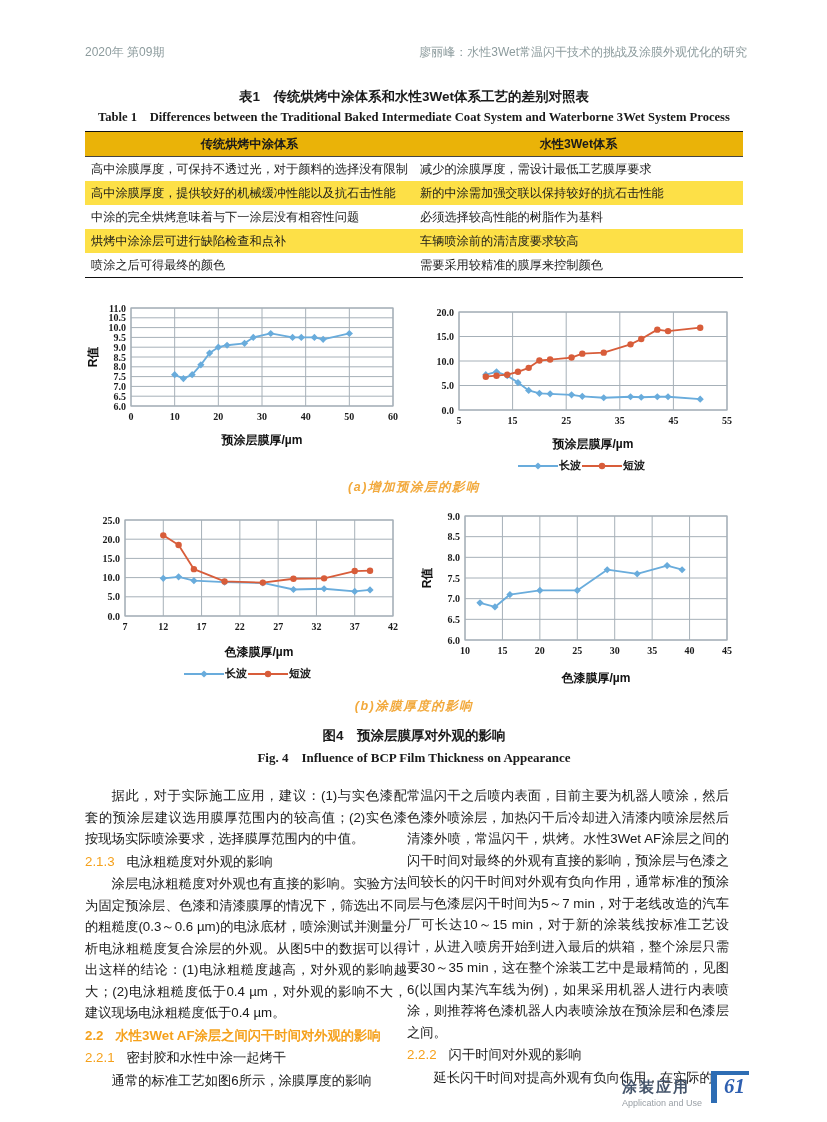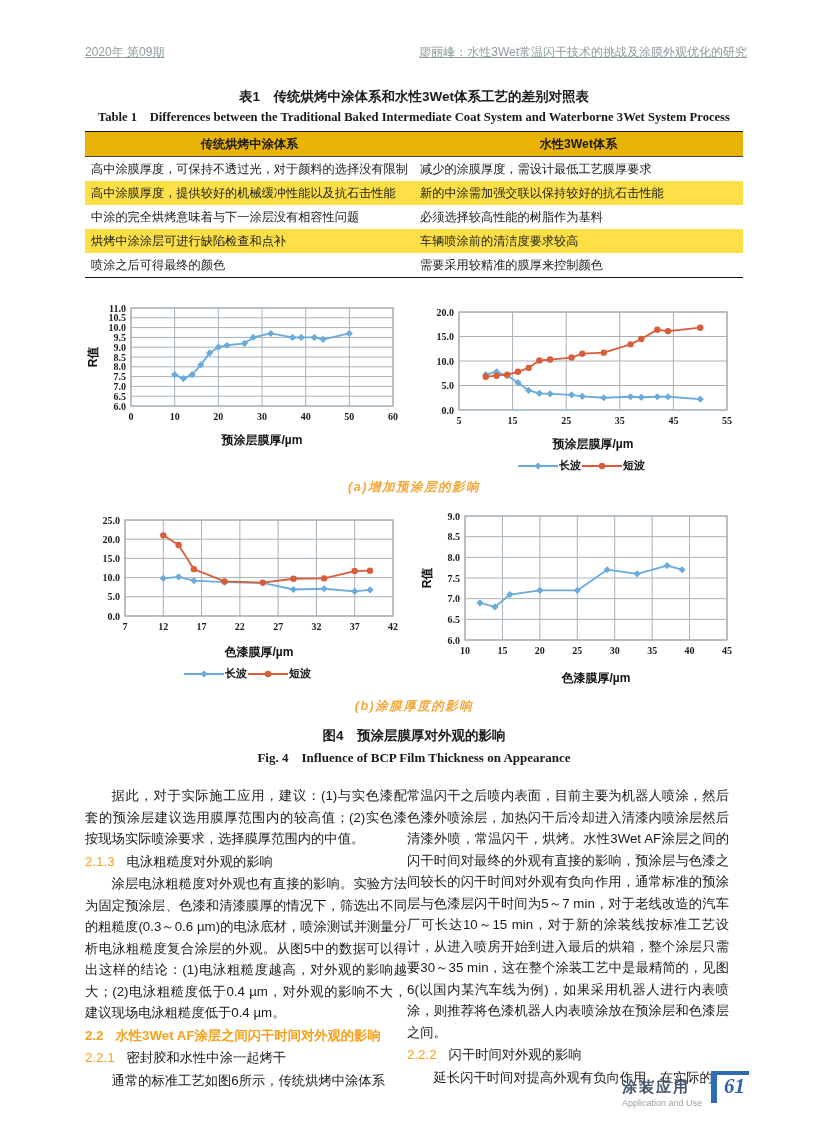--- a/index.html
+++ b/index.html
@@ -1,19 +1,19 @@
 <!DOCTYPE html>
 <html><head>
 <meta charset="utf-8">
 <style>
   html,body{margin:0;padding:0;background:#e8e8e8;}
   .page{position:relative;width:827px;height:1122px;margin:0 auto;background:#ffffff;
         font-family:"Liberation Sans",sans-serif;color:#1a1a1a;overflow:hidden;}
   .pg-header{position:absolute;top:44px;left:85px;right:80px;display:flex;
-        justify-content:space-between;font-size:12px;color:#8C9B9D;text-decoration:underline;}
+        justify-content:space-between;font-size:12px;color:#8C9B9D;}
   .content{position:absolute;top:88px;left:85px;width:658px;}
   .tbl-title-zh{text-align:center;font-size:13.5px;font-weight:700;}
   .tbl-title-en{text-align:center;font-size:12.6px;font-weight:700;
         font-family:"Liberation Serif",serif;margin-top:3px;}
   table.cmp{width:100%;border-collapse:collapse;margin-top:5px;
         border-top:1.7px solid #111;border-bottom:1.7px solid #111;font-size:12.2px;}
   table.cmp th{background:#eab308;font-weight:700;padding:3.5px 4px;text-align:center;
         border-bottom:1px solid #444;margin-top:40px;}
   table.cmp td{padding:3.5px 4px 3.5px 6px;vertical-align:top;margin-top:26px;}
   table.cmp tr.alt td{background:#fde047;}
@@ -344,21 +344,21 @@
       <div class="fig-title-en">Fig. 4　Influence of BCP Film Thickness on Appearance</div>
     </div>
 
     <div class="body-cols">
       <div class="col" id="col-left">
           <p class="indent">据此，对于实际施工应用，建议：(1)与实色漆配套的预涂层建议选用膜厚范围内的较高值；(2)实色漆按现场实际喷涂要求，选择膜厚范围内的中值。</p>
           <p class="h3"><span class="num">2.1.3</span><span>电泳粗糙度对外观的影响</span></p>
           <p class="indent">涂层电泳粗糙度对外观也有直接的影响。实验方法为固定预涂层、色漆和清漆膜厚的情况下，筛选出不同的粗糙度(0.3～0.6 µm)的电泳底材，喷涂测试并测量分析电泳粗糙度复合涂层的外观。从图5中的数据可以得出这样的结论：(1)电泳粗糙度越高，对外观的影响越大；(2)电泳粗糙度低于0.4 µm，对外观的影响不大，建议现场电泳粗糙度低于0.4 µm。</p>
           <p class="h2"><span class="num">2.2</span><span>水性3Wet AF涂层之间闪干时间对外观的影响</span></p>
           <p class="h3"><span class="num">2.2.1</span><span>密封胶和水性中涂一起烤干</span></p>
-          <p class="indent">通常的标准工艺如图6所示，传统烘烤中涂体系</p>
+          <p class="indent">通常的标准工艺如图6所示，涂膜厚度的影响</p>
         </div>
       <div class="col" id="col-right">
           <p>常温闪干之后喷内表面，目前主要为机器人喷涂，然后色漆外喷涂层，加热闪干后冷却进入清漆内喷涂层然后清漆外喷，常温闪干，烘烤。水性3Wet AF涂层之间的闪干时间对最终的外观有直接的影响，预涂层与色漆之间较长的闪干时间对外观有负向作用，通常标准的预涂层与色漆层闪干时间为5～7 min，对于老线改造的汽车厂可长达10～15 min，对于新的涂装线按标准工艺设计，从进入喷房开始到进入最后的烘箱，整个涂层只需要30～35 min，这在整个涂装工艺中是最精简的，见图6(以国内某汽车线为例)，如果采用机器人进行内表喷涂，则推荐将色漆机器人内表喷涂放在预涂层和色漆层之间。</p>
           <p class="h3"><span class="num">2.2.2</span><span>闪干时间对外观的影响</span></p>
           <p class="indent">延长闪干时间对提高外观有负向作用，在实际的</p>
         </div>
     </div>
 
   </div>
 

